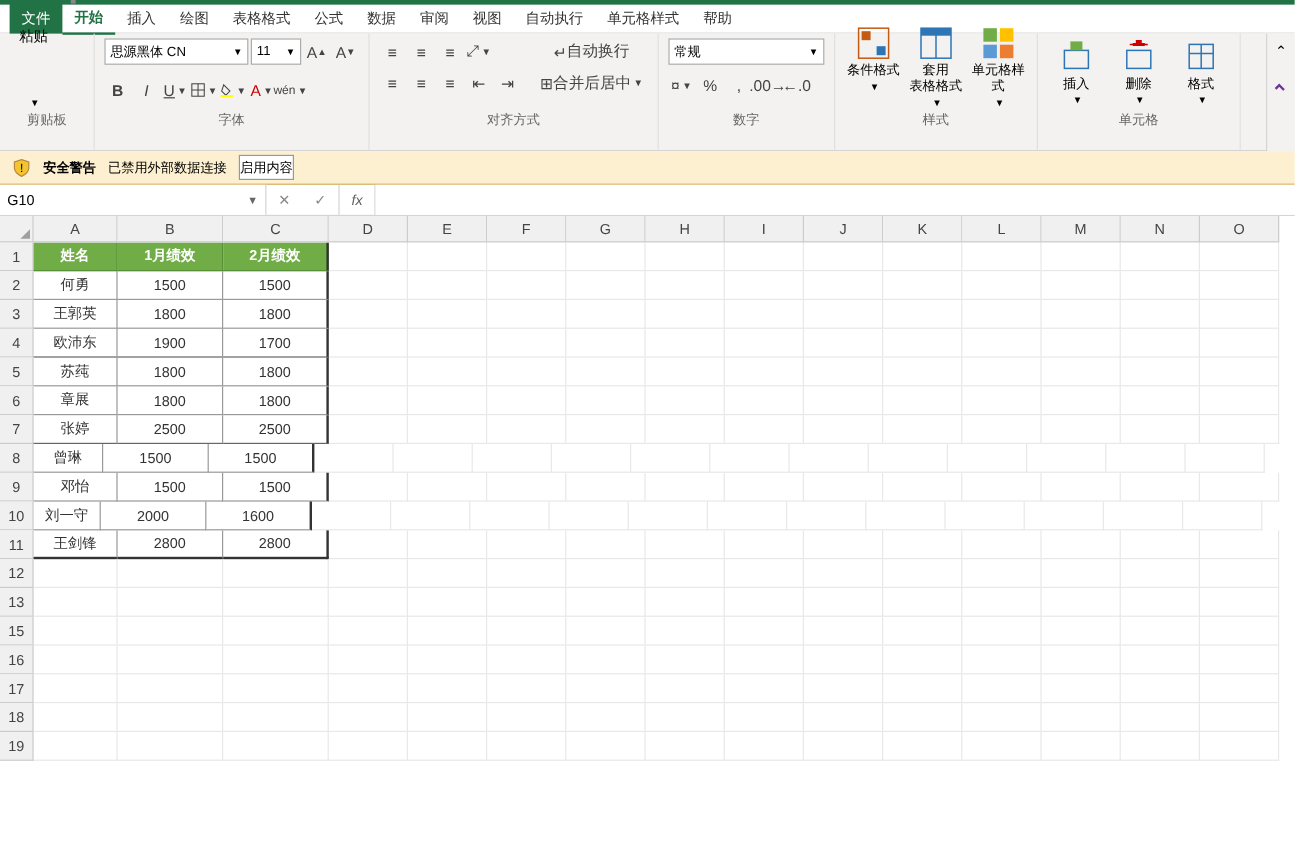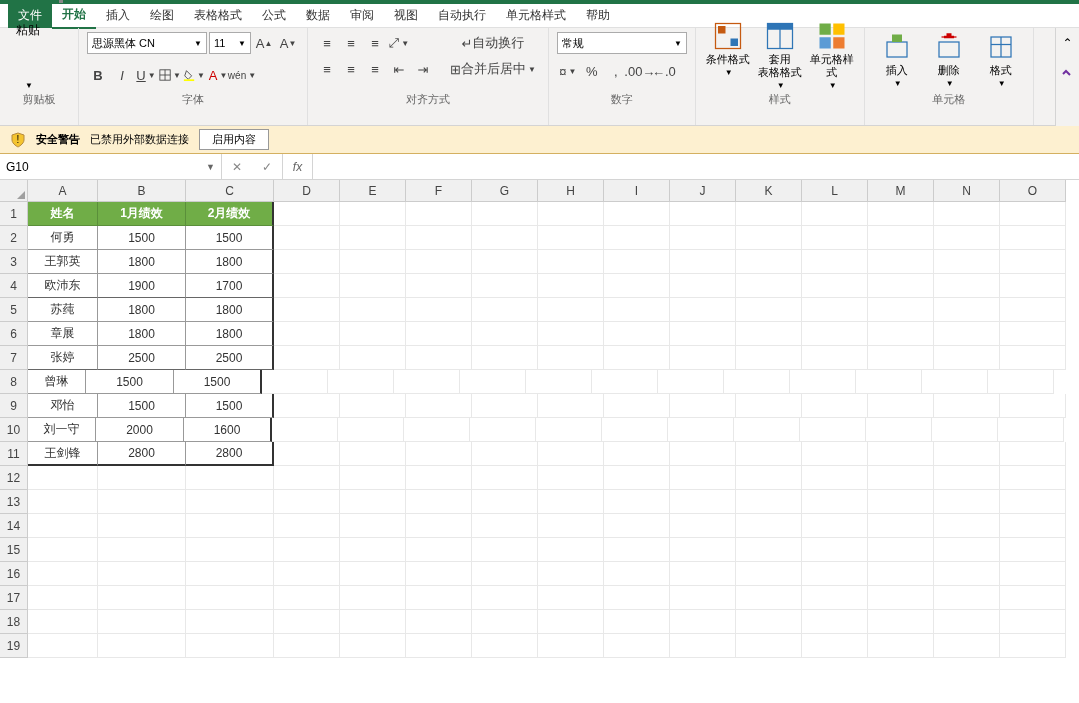--- a/index.html
+++ b/index.html
@@ -35,21 +35,21 @@
 .align-row { display: flex; gap: 2px; }
 
 .styles-btn { display: flex; flex-direction: column; align-items: center; width: 48px; cursor: pointer; gap: 2px; }
 .styles-icon { width: 30px; height: 30px; }
 .styles-label { font-size: 11px; text-align: center; line-height: 1.2; }
 
 
 .warnbar { height: 28px; background: #fdf0d0; border-bottom: 1px solid #d4b060; display: flex; align-items: center; padding: 0 10px; gap: 10px; font-size: 11px; }
 .warn-shield { width: 16px; height: 16px; }
 .warn-title { font-weight: bold; }
-.warn-btn { border: 1px solid #999; background: #fff; padding: 2px 12px; cursor: pointer; font-size: 11px; }
+.warn-btn { border: 1px solid #999; background: #fff; padding: 2px 0; cursor: pointer; font-size: 11px; }
 
 
 .formulabar { height: 26px; border-bottom: 1px solid #d4d4d4; display: flex; align-items: stretch; }
 .namebox { width: 222px; border-right: 1px solid #d4d4d4; display: flex; align-items: center; padding: 0 6px; justify-content: space-between; background: #fff; }
 .namebox-dd { color: #666; font-size: 9px; }
 .fx-btns { display: flex; align-items: center; border-right: 1px solid #d4d4d4; }
 .fx-btn { width: 30px; display: flex; align-items: center; justify-content: center; color: #888; cursor: pointer; }
 .fx-label { width: 30px; display: flex; align-items: center; justify-content: center; font-style: italic; color: #666; border-right: 1px solid #d4d4d4; }
 .formula-input { flex: 1; border: none; padding: 0 6px; outline: none; }
 
@@ -506,21 +506,21 @@
         <div class="cell colI" style="width: 66px;"></div>
         <div class="cell colJ" style="width: 66px;"></div>
         <div class="cell colK" style="width: 66px;"></div>
         <div class="cell colL" style="width: 66px;"></div>
         <div class="cell colM" style="width: 66px;"></div>
         <div class="cell colN" style="width: 66px;"></div>
         <div class="cell colO" style="width: 66px;"></div>
       </div>
       <div class="row">
         <div class="rowhdr">10</div>
-        <div class="cell colA tcell" style="width: 68px;">刘一守</div>
+        <div class="cell colA tcell" style="width: 56px;">刘一守</div>
         <div class="cell colB tcell" style="width: 88px;">2000</div>
         <div class="cell colC tcell tright" style="width: 88px;">1600</div>
         <div class="cell colD" style="width: 66px;"></div>
         <div class="cell colE" style="width: 66px;"></div>
         <div class="cell colF" style="width: 66px;"></div>
         <div class="cell colG" style="width: 66px;"></div>
         <div class="cell colH" style="width: 66px;"></div>
         <div class="cell colI" style="width: 66px;"></div>
         <div class="cell colJ" style="width: 66px;"></div>
         <div class="cell colK" style="width: 66px;"></div>
@@ -577,38 +577,20 @@
         <div class="cell colH" style="width: 66px;"></div>
         <div class="cell colI" style="width: 66px;"></div>
         <div class="cell colJ" style="width: 66px;"></div>
         <div class="cell colK" style="width: 66px;"></div>
         <div class="cell colL" style="width: 66px;"></div>
         <div class="cell colM" style="width: 66px;"></div>
         <div class="cell colN" style="width: 66px;"></div>
         <div class="cell colO" style="width: 66px;"></div>
       </div>
       <div class="row">
-        <div class="rowhdr">14</div>
-        <div class="cell colA" style="width: 70px;"></div>
-        <div class="cell colB" style="width: 88px;"></div>
-        <div class="cell colC" style="width: 88px;"></div>
-        <div class="cell colD" style="width: 66px;"></div>
-        <div class="cell colE" style="width: 66px;"></div>
-        <div class="cell colF" style="width: 66px;"></div>
-        <div class="cell colG" style="width: 66px;"></div>
-        <div class="cell colH" style="width: 66px;"></div>
-        <div class="cell colI" style="width: 66px;"></div>
-        <div class="cell colJ" style="width: 66px;"></div>
-        <div class="cell colK" style="width: 66px;"></div>
-        <div class="cell colL" style="width: 66px;"></div>
-        <div class="cell colM" style="width: 66px;"></div>
-        <div class="cell colN" style="width: 66px;"></div>
-        <div class="cell colO" style="width: 66px;"></div>
-      </div>
-      <div class="row">
         <div class="rowhdr">15</div>
         <div class="cell colA" style="width: 70px;"></div>
         <div class="cell colB" style="width: 88px;"></div>
         <div class="cell colC" style="width: 88px;"></div>
         <div class="cell colD" style="width: 66px;"></div>
         <div class="cell colE" style="width: 66px;"></div>
         <div class="cell colF" style="width: 66px;"></div>
         <div class="cell colG" style="width: 66px;"></div>
         <div class="cell colH" style="width: 66px;"></div>
         <div class="cell colI" style="width: 66px;"></div>

